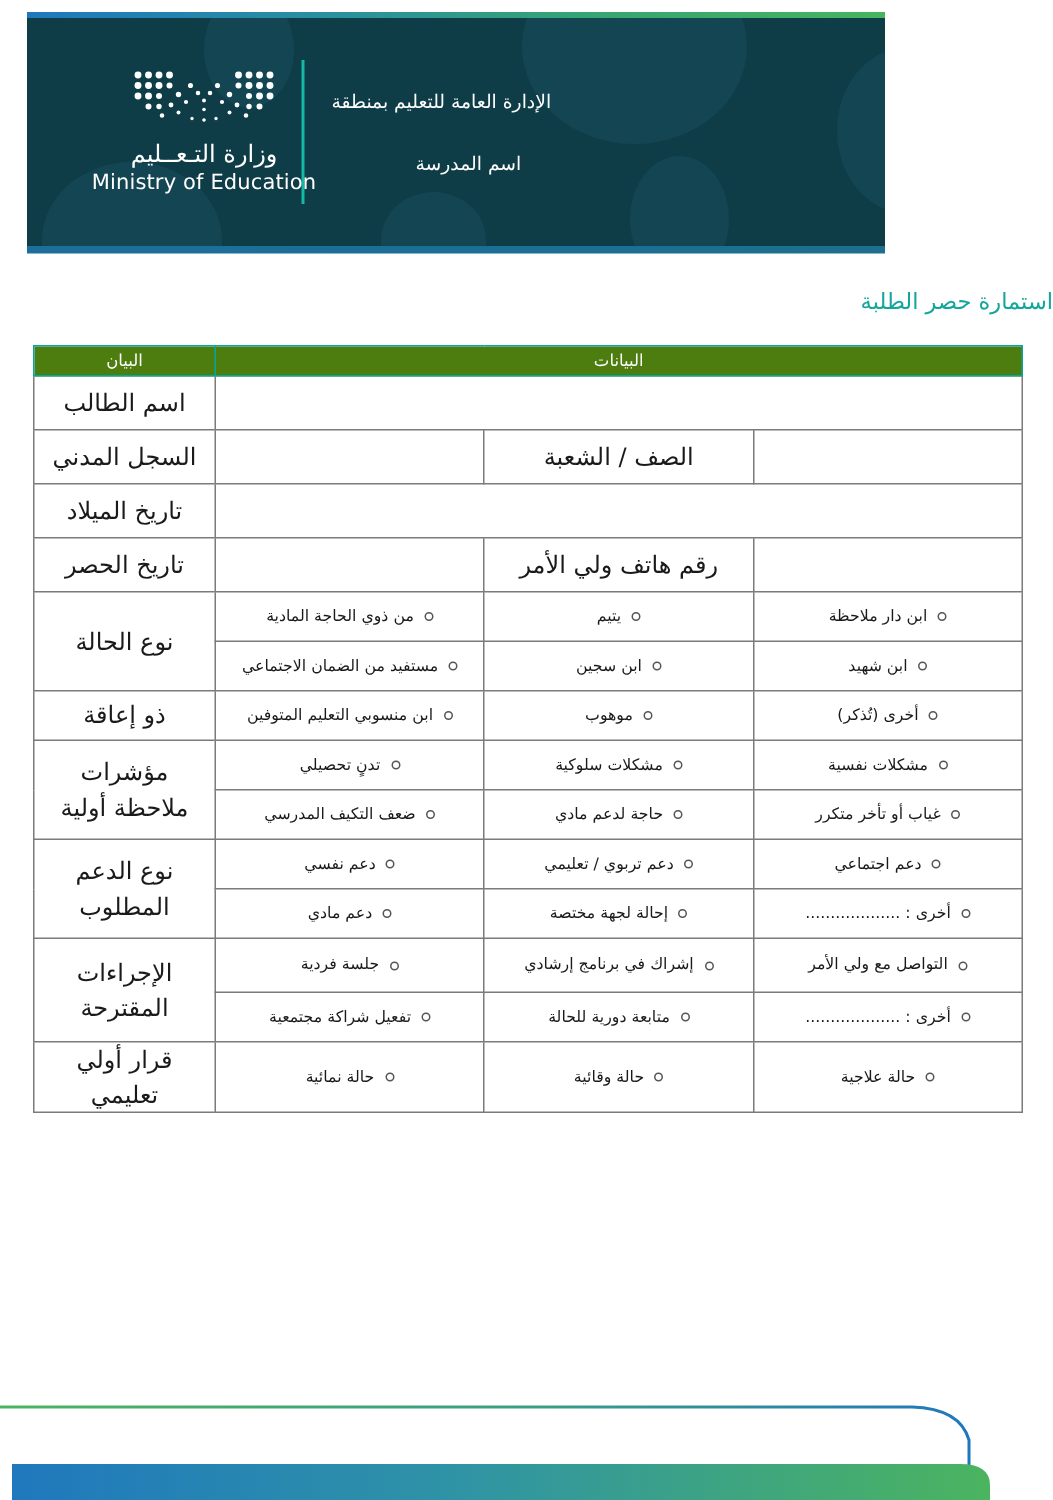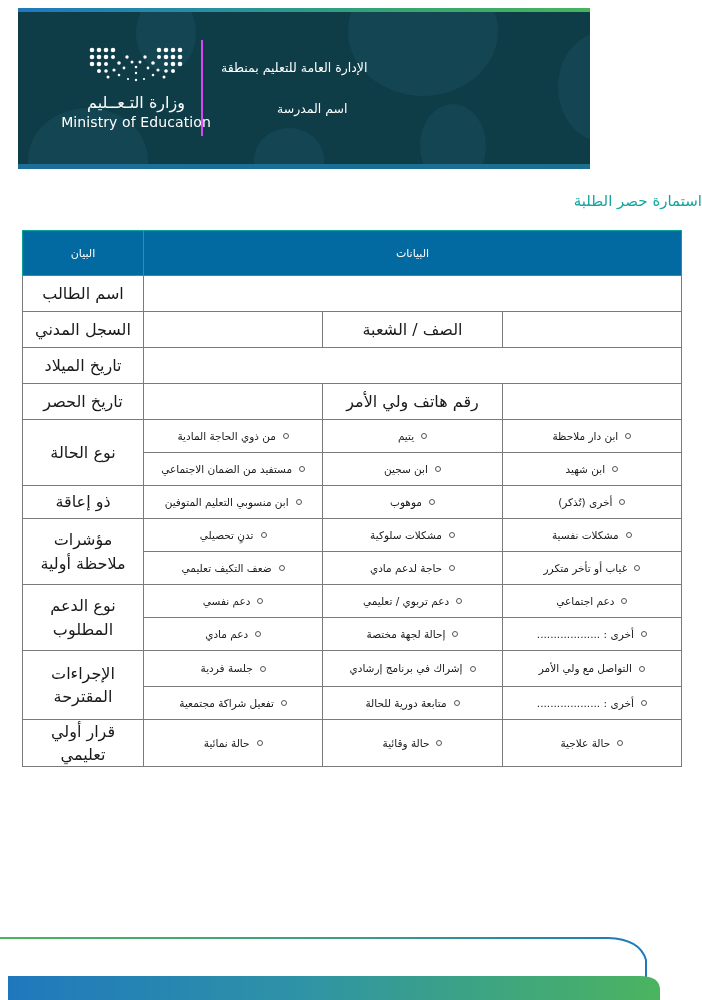--- a/index.html
+++ b/index.html
@@ -80,21 +80,21 @@
     gap: 0px;
   }
 
   .logo-block {
     width: 118px;
     display: flex;
     flex-direction: column;
     align-items: center;
     justify-content: center;
     padding-right: 14px;
-    border-right: 2px solid #d946ef;
+    border-right: 2px solid #14b8a6;
     height: 96px;
   }
 
   .logo-dots { width: 100px; height: 38px; display:block; }
 
   .logo-word-ar {
     margin-top: 9px;
     font-size: 16px;
     color: #ffffff;
     letter-spacing: 0.5px;
@@ -155,23 +155,23 @@
   }
   .tbl td, .tbl th {
     border: 1px solid #7b7b7b;
     padding: 0 8px;
     vertical-align: middle;
     text-align: center;
     font-weight: normal;
   }
 
   .tbl thead th {
-    background: #0369a1;
+    background: #4d7c0f;
     color: #ffffff;
-    height: 45px;
+    height: 20px;
     font-size: 11px;
     border-color: #06a69c;
   }
 
   .lbl-col { width: 121px; }
 
   .row-h {  height: 36px; }
   .row-h2 { height: 33px; }
 
   td.label {
@@ -391,21 +391,21 @@
         <td class="label lbl-col" rowspan="2">مؤشرات ملاحظة أولية</td>
       </tr>
       <tr class="row-h2">
         <td class="opt">
           <span class="bullet"></span><span class="otext">غياب أو تأخر متكرر</span>
         </td>
         <td class="opt">
           <span class="bullet"></span><span class="otext">حاجة لدعم مادي</span>
         </td>
         <td class="opt wide">
-          <span class="bullet"></span><span class="otext">ضعف التكيف تعليمي</span>
+          <span class="bullet"></span><span class="otext">ضعف التكيف المدرسي</span>
         </td>
       </tr>
 
       <tr class="row-h2">
         <td class="opt">
           <span class="bullet"></span><span class="otext">دعم اجتماعي</span>
         </td>
         <td class="opt">
           <span class="bullet"></span><span class="otext">دعم تربوي / تعليمي</span>
         </td>

